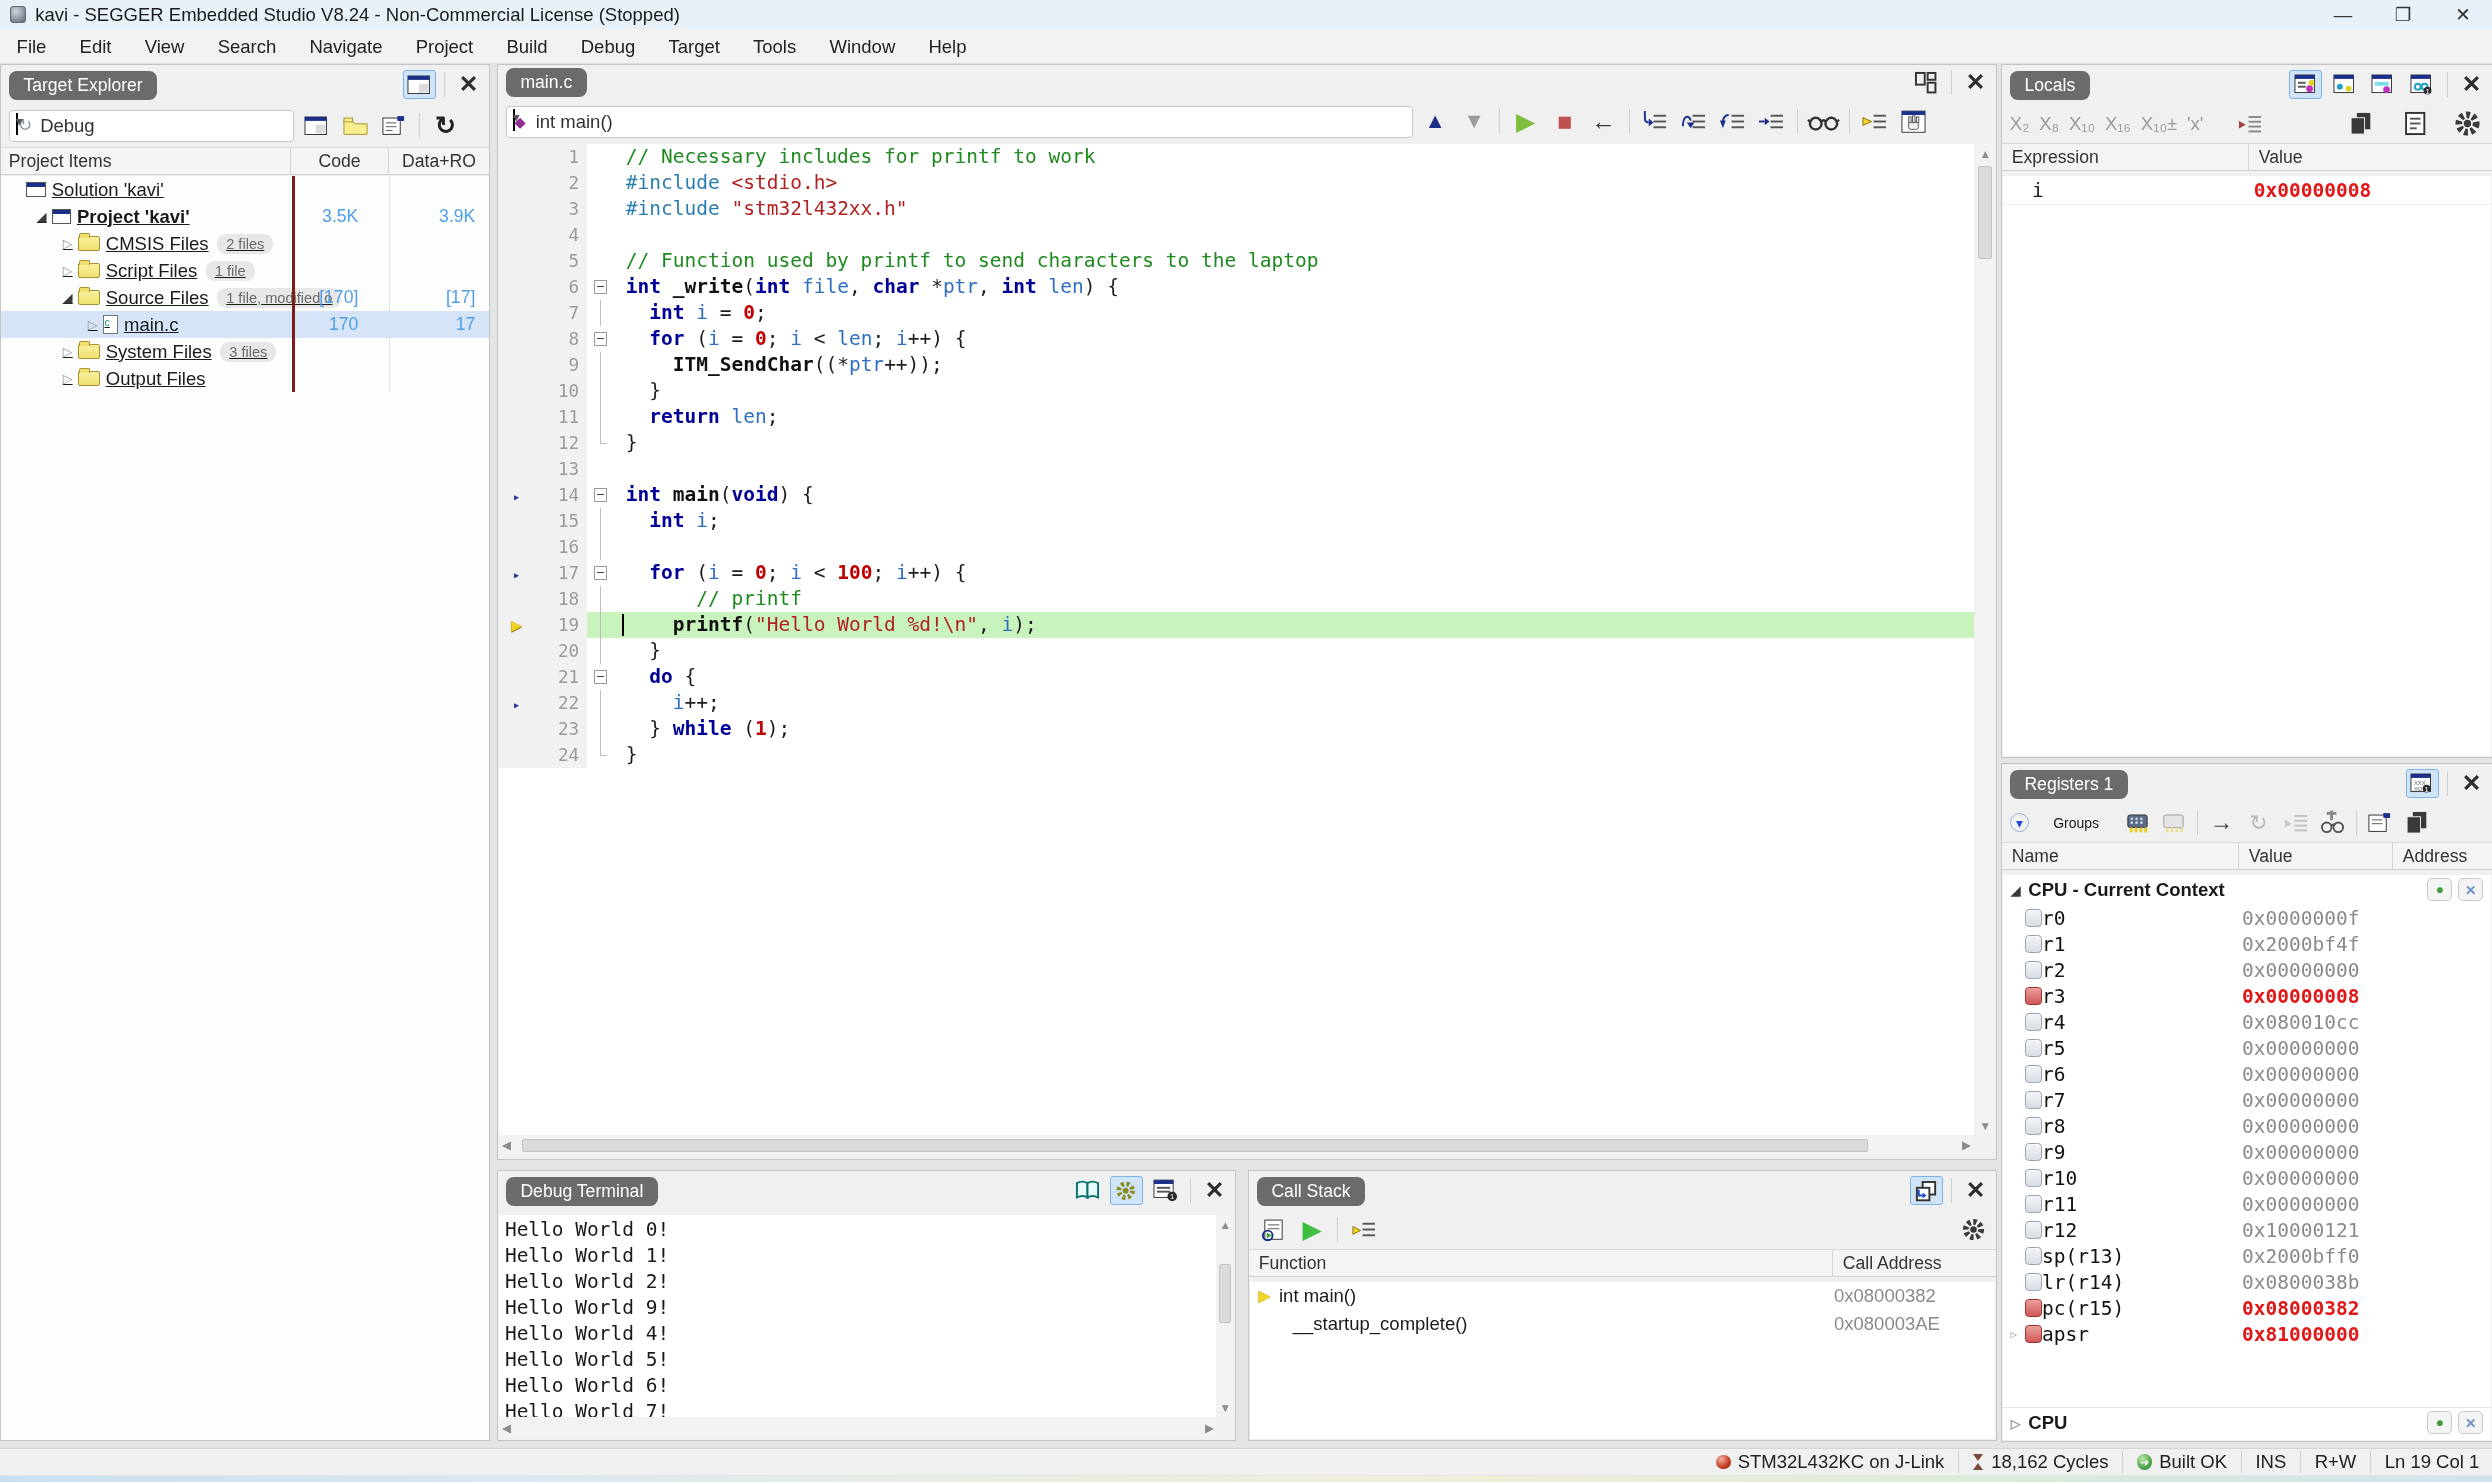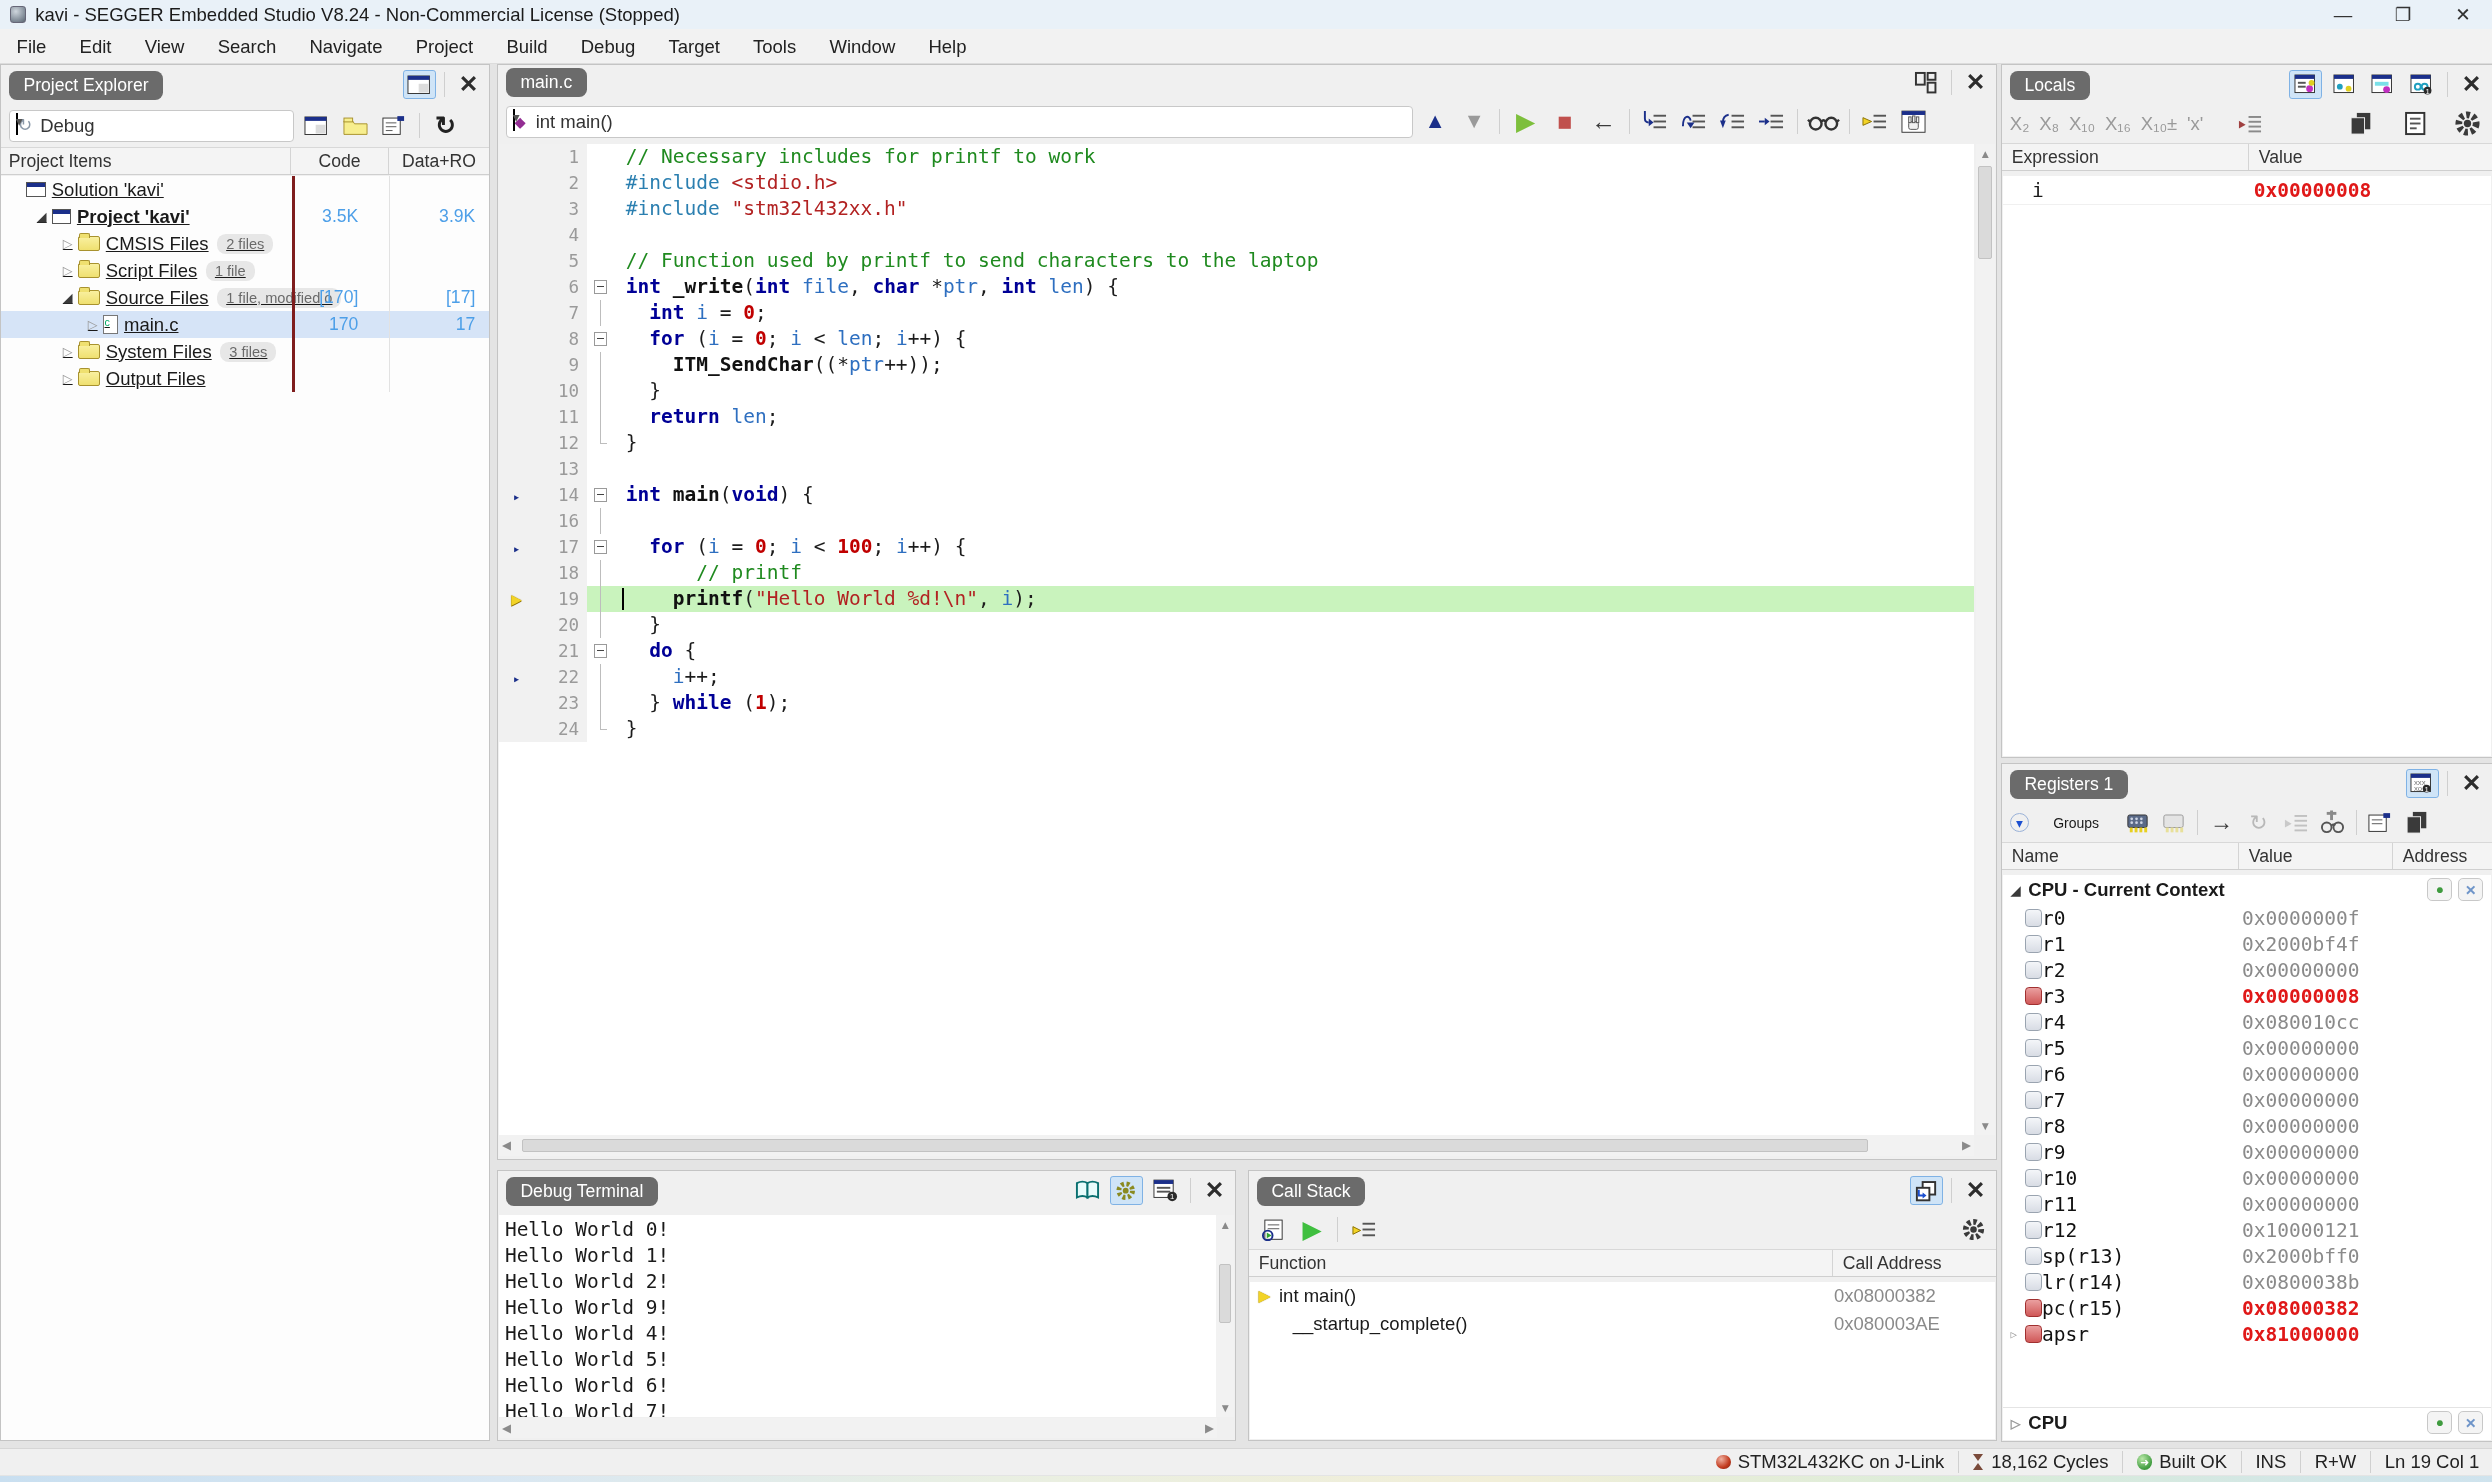--- a/index.html
+++ b/index.html
@@ -158,21 +158,21 @@
     <span class="menu-item">Build</span>
     <span class="menu-item">Debug</span>
     <span class="menu-item">Target</span>
     <span class="menu-item">Tools</span>
     <span class="menu-item">Window</span>
     <span class="menu-item">Help</span>
   </div>
 
 <div id="left-panel" class="panel">
   <div class="phead">
-    <span class="pill">Project Explorer</span>
+    <span class="pill">Target Explorer</span>
     <div class="phead-icons">
       <span class="tbico hl">
         <svg width="23.4" height="19.5" viewBox="0 0 24 20">
             <rect x="1" y="1" width="22" height="18" fill="#fff" stroke="#333"></rect>
             <rect x="1" y="1" width="22" height="4" fill="#1b2f8a"></rect>
             <rect x="12" y="9" width="10" height="9" fill="#dcdcdc"></rect>
           </svg>
       </span>
       <span class="vsep"></span>
       <span class="xclose">✕</span>
@@ -390,20 +390,21 @@
       <div class="cl"><span class="mk"></span><span class="ln">5</span><span class="fold"></span><span class="txt"><span class="syn-com">// Function used by printf to send characters to the laptop</span></span></div>
       <div class="cl"><span class="mk"></span><span class="ln">6</span><span class="fold"><span class="foldbox"></span></span><span class="txt"><span class="syn-kw">int</span><span class="syn-pl"> </span><span class="syn-fn">_write</span><span class="syn-pl">(</span><span class="syn-kw">int</span><span class="syn-pl"> </span><span class="syn-id">file</span><span class="syn-pl">, </span><span class="syn-kw">char</span><span class="syn-pl"> *</span><span class="syn-id">ptr</span><span class="syn-pl">, </span><span class="syn-kw">int</span><span class="syn-pl"> </span><span class="syn-id">len</span><span class="syn-pl">) {</span></span></div>
       <div class="cl"><span class="mk"></span><span class="ln">7</span><span class="fold"><span class="gline"></span></span><span class="txt"><span class="syn-pl">  </span><span class="syn-kw">int</span><span class="syn-pl"> </span><span class="syn-id">i</span><span class="syn-pl"> = </span><span class="syn-num">0</span><span class="syn-pl">;</span></span></div>
       <div class="cl"><span class="mk"></span><span class="ln">8</span><span class="fold"><span class="foldbox"></span></span><span class="txt"><span class="syn-pl">  </span><span class="syn-kw">for</span><span class="syn-pl"> (</span><span class="syn-id">i</span><span class="syn-pl"> = </span><span class="syn-num">0</span><span class="syn-pl">; </span><span class="syn-id">i</span><span class="syn-pl"> &lt; </span><span class="syn-id">len</span><span class="syn-pl">; </span><span class="syn-id">i</span><span class="syn-pl">++) {</span></span></div>
       <div class="cl"><span class="mk"></span><span class="ln">9</span><span class="fold"><span class="gline"></span></span><span class="txt"><span class="syn-pl">    </span><span class="syn-fn">ITM_SendChar</span><span class="syn-pl">((*</span><span class="syn-id">ptr</span><span class="syn-pl">++));</span></span></div>
       <div class="cl"><span class="mk"></span><span class="ln">10</span><span class="fold"><span class="gline"></span></span><span class="txt"><span class="syn-pl">  }</span></span></div>
       <div class="cl"><span class="mk"></span><span class="ln">11</span><span class="fold"><span class="gline"></span></span><span class="txt"><span class="syn-pl">  </span><span class="syn-kw">return</span><span class="syn-pl"> </span><span class="syn-id">len</span><span class="syn-pl">;</span></span></div>
       <div class="cl"><span class="mk"></span><span class="ln">12</span><span class="fold"><span class="gend"></span></span><span class="txt"><span class="syn-pl">}</span></span></div>
       <div class="cl"><span class="mk"></span><span class="ln">13</span><span class="fold"></span><span class="txt"></span></div>
       <div class="cl"><span class="mk"><span class="hist">▸</span></span><span class="ln">14</span><span class="fold"><span class="foldbox"></span></span><span class="txt"><span class="syn-kw">int</span><span class="syn-pl"> </span><span class="syn-fn">main</span><span class="syn-pl">(</span><span class="syn-kw">void</span><span class="syn-pl">) {</span></span></div>
+      <div class="cl"><span class="mk"></span><span class="ln">15</span><span class="fold"><span class="gline"></span></span><span class="txt"><span class="syn-pl">  </span><span class="syn-kw">int</span><span class="syn-pl"> </span><span class="syn-id">i</span><span class="syn-pl">;</span></span></div>
       <div class="cl"><span class="mk"></span><span class="ln">16</span><span class="fold"><span class="gline"></span></span><span class="txt"></span></div>
       <div class="cl"><span class="mk"><span class="hist">▸</span></span><span class="ln">17</span><span class="fold"><span class="foldbox"></span></span><span class="txt"><span class="syn-pl">  </span><span class="syn-kw">for</span><span class="syn-pl"> (</span><span class="syn-id">i</span><span class="syn-pl"> = </span><span class="syn-num">0</span><span class="syn-pl">; </span><span class="syn-id">i</span><span class="syn-pl"> &lt; </span><span class="syn-num">100</span><span class="syn-pl">; </span><span class="syn-id">i</span><span class="syn-pl">++) {</span></span></div>
       <div class="cl"><span class="mk"></span><span class="ln">18</span><span class="fold"><span class="gline"></span></span><span class="txt"><span class="syn-pl">      </span><span class="syn-com">// printf</span></span></div>
       <div class="cl cur"><span class="mk"><span class="pc">▶</span></span><span class="ln">19</span><span class="fold"><span class="gline"></span></span><span class="txt"><span class="caret"></span><span class="syn-pl">    </span><span class="syn-fn">printf</span><span class="syn-pl">(</span><span class="syn-str">"Hello World %d!\n"</span><span class="syn-pl">, </span><span class="syn-id">i</span><span class="syn-pl">);</span></span></div>
       <div class="cl"><span class="mk"></span><span class="ln">20</span><span class="fold"><span class="gline"></span></span><span class="txt"><span class="syn-pl">  }</span></span></div>
       <div class="cl"><span class="mk"></span><span class="ln">21</span><span class="fold"><span class="foldbox"></span></span><span class="txt"><span class="syn-pl">  </span><span class="syn-kw">do</span><span class="syn-pl"> {</span></span></div>
       <div class="cl"><span class="mk"><span class="hist">▸</span></span><span class="ln">22</span><span class="fold"><span class="gline"></span></span><span class="txt"><span class="syn-pl">    </span><span class="syn-id">i</span><span class="syn-pl">++;</span></span></div>
       <div class="cl"><span class="mk"></span><span class="ln">23</span><span class="fold"><span class="gline"></span></span><span class="txt"><span class="syn-pl">  } </span><span class="syn-kw">while</span><span class="syn-pl"> (</span><span class="syn-num">1</span><span class="syn-pl">);</span></span></div>
       <div class="cl"><span class="mk"></span><span class="ln">24</span><span class="fold"><span class="gend"></span></span><span class="txt"><span class="syn-pl">}</span></span></div>
     </div>

